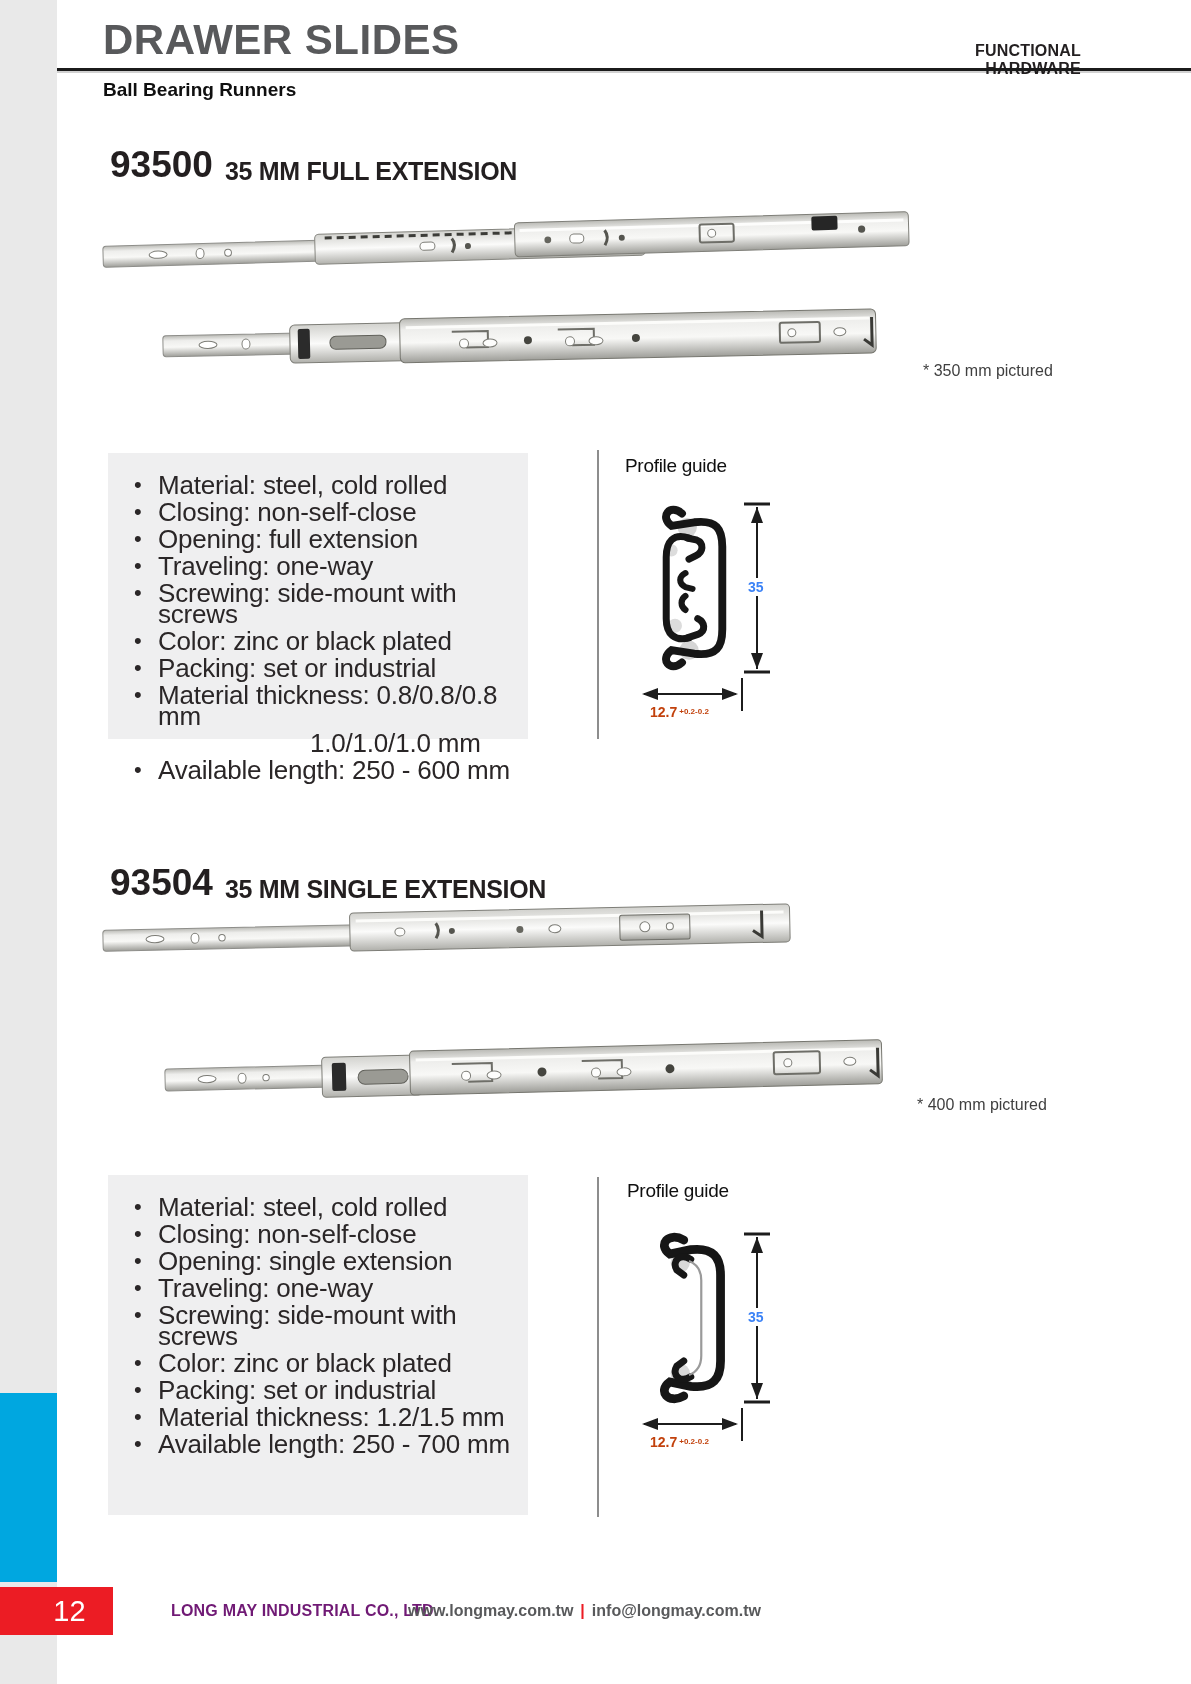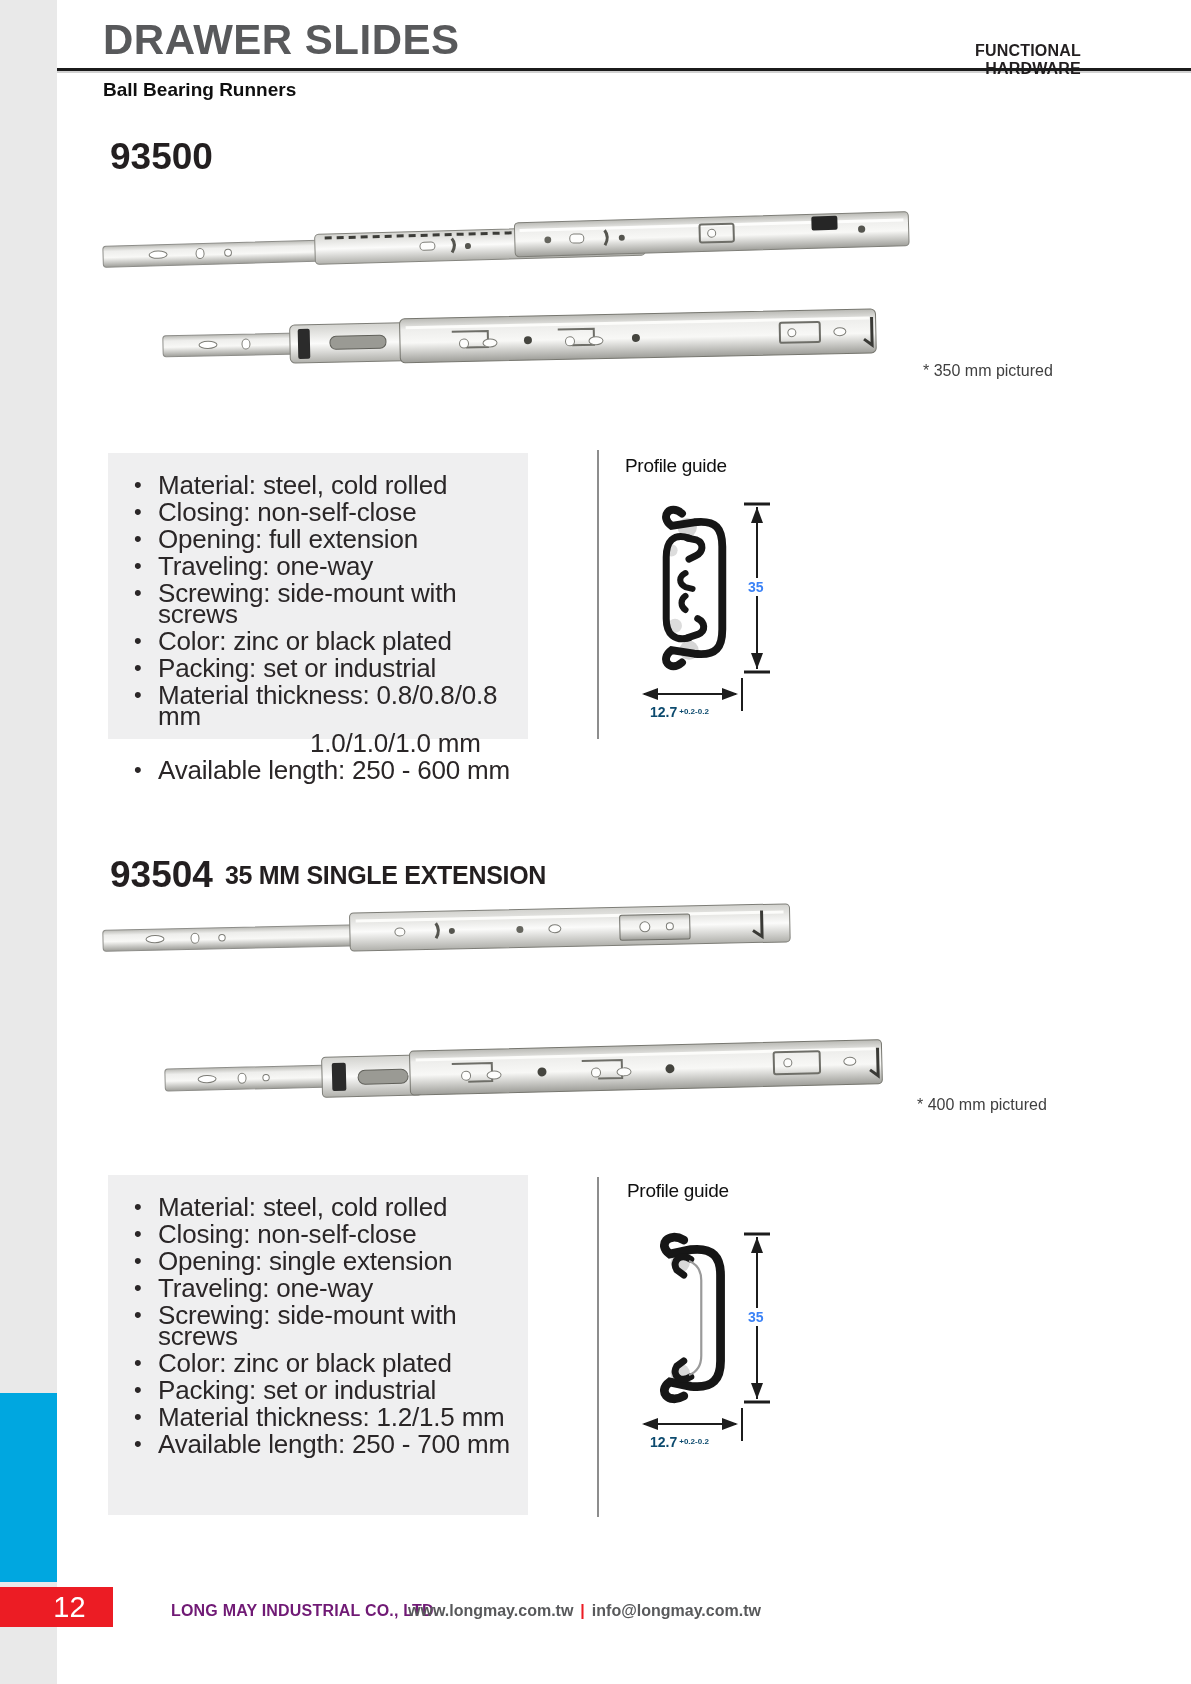--- a/index.html
+++ b/index.html
@@ -3,33 +3,33 @@
 <meta charset="utf-8">
 <style>
   html,body{margin:0;padding:0;background:#fff;}
   .page{position:relative;width:1191px;height:1684px;background:#ffffff;overflow:hidden;
         font-family:"Liberation Sans",sans-serif;color:#231f20;}
   .abs{position:absolute;}
 
   
   .side-strip{left:0;top:0;width:57px;height:1684px;background:#e9e9e9;}
   .side-blue{left:0;top:1393px;width:57px;height:189px;background:#00a7e0;}
-  .page-num{left:0;top:1587px;width:113px;height:40px;background:#ec1c24;color:#fff;
+  .page-num{left:0;top:1587px;width:113px;height:48px;background:#ec1c24;color:#fff;
             display:flex;align-items:center;justify-content:center;padding-left:26px;
             box-sizing:border-box;font-size:29px;font-weight:400;}
 
   
   .masthead-title{left:103px;top:16px;font-size:42px;font-weight:bold;color:#58595b;letter-spacing:0.5px;}
   .masthead-tag{left:895px;top:42px;width:186px;font-size:16px;font-weight:bold;color:#231f20;
                 text-align:right;letter-spacing:0.2px;}
   .rule{left:57px;top:68px;width:1134px;height:3px;background:#1b1b1b;box-shadow:0 2px 0 rgba(0,0,0,0.18);}
   .section-label{left:103px;top:79px;font-size:19px;font-weight:bold;color:#0f0f0f;}
 
   
-  .prod-head{display:flex;align-items:center;gap:12px;}
+  .prod-head{display:flex;align-items:flex-end;gap:12px;margin-top:8px;}
   .prod-head .code{font-size:37px;font-weight:bold;color:#231f20;}
   .prod-head .sub{font-size:25px;font-weight:bold;color:#231f20;letter-spacing:-0.3px;}
   .prod1-head{left:110px;top:136px;}
   .prod2-head{left:110px;top:854px;}
 
   .caption{font-size:16px;color:#3f3f3f;}
 
   
   .spec-box{width:420px;background:#efeff0;box-sizing:border-box;padding:22px 18px 0 22px;}
   .spec-box ul{list-style:none;margin:0;padding:0;}
@@ -50,21 +50,21 @@
   .pg-t2{left:627px;top:1180px;}
   .pg-figure{width:180px;height:240px;}
   .pg-f1{left:630px;top:492px;}
   .pg-f2{left:630px;top:1222px;}
   .pg-shape{position:absolute;left:14px;top:4px;width:90px;height:184px;}
   .pg-vdim{position:absolute;left:112px;top:10px;width:30px;height:172px;}
   .pg-h{position:absolute;left:114px;top:86px;background:#fff;padding:1px 4px;font-size:14px;
         font-weight:bold;color:#3b82f6;}
   .pg-hdim{position:absolute;left:8px;top:186px;width:120px;height:34px;}
   .pg-w{position:absolute;left:20px;top:212px;display:flex;align-items:center;gap:2px;
-        font-size:14px;font-weight:bold;color:#0c4a6e;}
+        font-size:14px;font-weight:bold;color:#c2410c;}
   .pg-w .tol{display:inline-flex;flex-direction:row;font-size:8px;line-height:8px;font-weight:bold;}
   .pg-w .tol i{font-style:normal;}
 
   
   .photo{display:block;}
   .ph1{left:100px;top:203px;width:812px;height:88px;}
   .ph2{left:160px;top:298px;width:755px;height:88px;}
   .ph3{left:100px;top:893px;width:695px;height:86px;}
   .ph4{left:162px;top:1026px;width:750px;height:92px;}
   .cap1{left:923px;top:362px;}
@@ -103,20 +103,21 @@
     <span>12</span>
   </div>
 
   <div class="abs masthead-title">DRAWER SLIDES</div>
   <div class="abs masthead-tag">FUNCTIONAL HARDWARE</div>
   <div class="abs rule"></div>
   <div class="abs section-label">Ball Bearing Runners</div>
 
   <div class="abs prod-head prod1-head">
     <span class="code">93500</span>
+    <span class="sub">35 MM FULL EXTENSION</span>
   </div>
 
   <svg class="abs photo ph1" viewBox="0 0 812 88">
     <g transform="rotate(-1.6 406 44)">
       <rect x="3" y="32" width="330" height="21" rx="3" fill="url(#mA)" stroke="#8e8e8a"></rect>
       <ellipse cx="58" cy="42" rx="9" ry="3.6" fill="#fff" stroke="#7c7c76"></ellipse>
       <ellipse cx="100" cy="42" rx="4" ry="5" fill="#fff" stroke="#7c7c76"></ellipse>
       <circle cx="128" cy="42" r="3.4" fill="#fff" stroke="#7c7c76"></circle>
       <rect x="215" y="26" width="330" height="30" rx="4" fill="url(#mB)" stroke="#85857f"></rect>
       <line x1="225" y1="30" x2="540" y2="30" stroke="#3c3c38" stroke-width="3" stroke-dasharray="7 5"></line>

